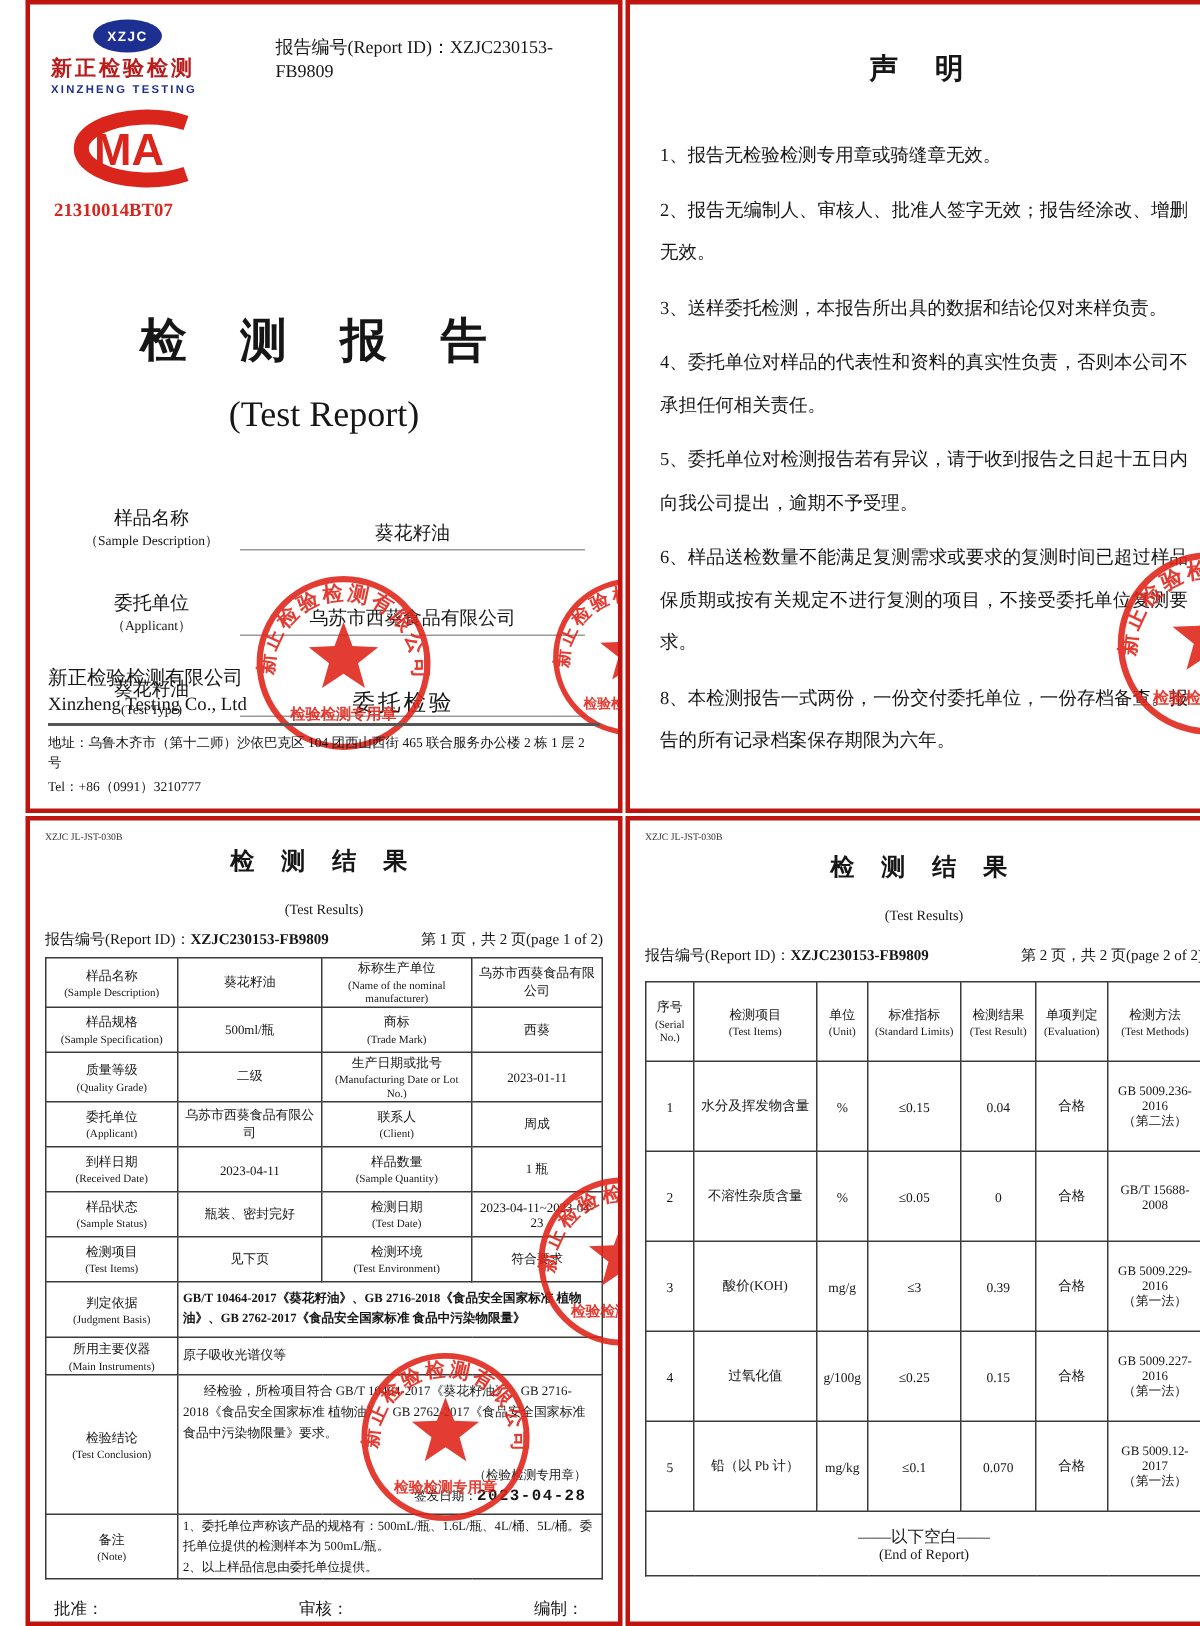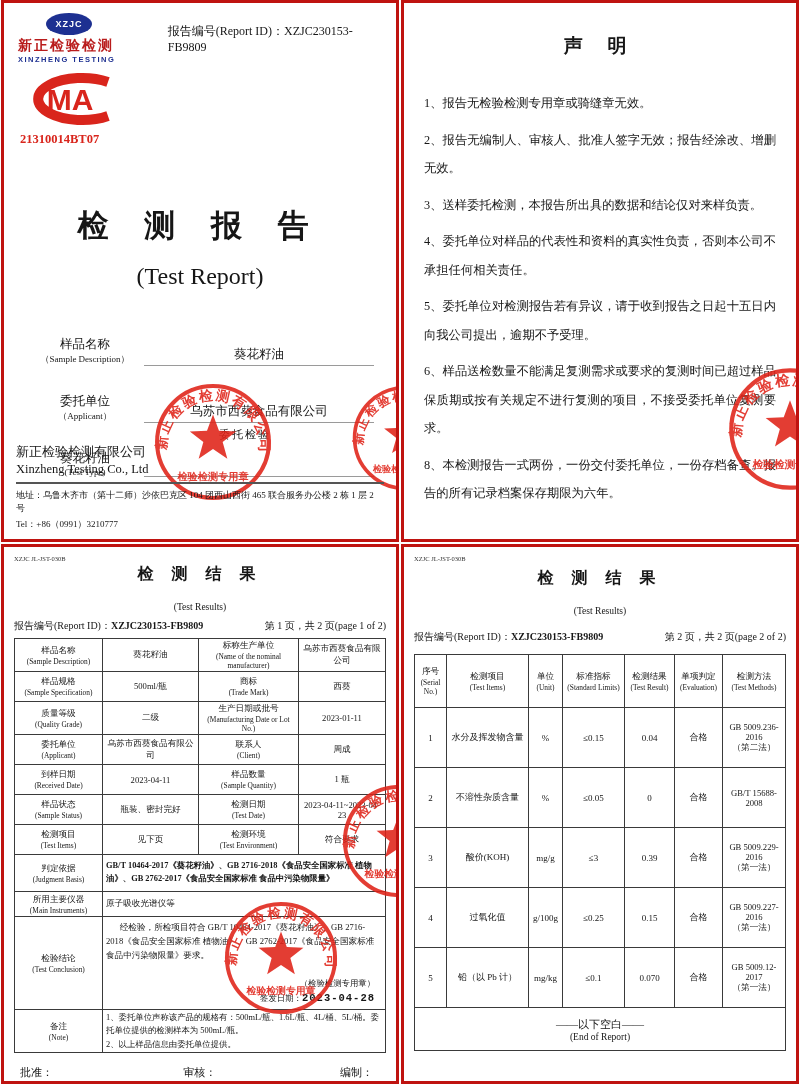--- a/index.html
+++ b/index.html
@@ -1,17 +1,17 @@
 <!DOCTYPE html>
 <html><head>
 <meta charset="utf-8">
 <style>
   html,body{margin:0;padding:0;background:#fff;}
   body{width:800px;height:1084px;font-family:"Liberation Serif",serif;color:#161616;}
-  .canvas{width:800px;height:1084px;display:grid;grid-template-columns:398px 398px;grid-template-rows:542px 540px;gap:2px;background:#fff;padding:0 1px;box-sizing:border-box;}
+  .canvas{width:800px;height:1084px;display:grid;grid-template-columns:398px 398px;grid-template-rows:542px 540px;gap:2px;background:#fff;padding:0 17px;box-sizing:border-box;}
   .sheet{position:relative;background:#fff;border:3px solid #bf1310;box-sizing:border-box;overflow:hidden;}
 
   
   .p1{padding:10px 14px;}
   .p1-head{display:flex;align-items:flex-start;}
   .logo-blk{width:150px;}
   .logo-oval{width:46px;height:22px;margin-left:28px;border-radius:50%;background:#1d3091;color:#fff;font:bold 9px "Liberation Sans",sans-serif;display:flex;align-items:center;justify-content:center;letter-spacing:1px;}
   .logo-cn{color:#b91c1c;font-weight:bold;font-size:14px;letter-spacing:2px;margin-top:2px;}
   .logo-en{color:#1d3091;font-weight:bold;font-size:7.5px;letter-spacing:1.5px;font-family:"Liberation Sans",sans-serif;}
   .rid{font-size:12px;margin:10px 0 0 6px;}
@@ -80,21 +80,21 @@
   .p4 .row td{height:57px;}
   .p4 .val{font-size:9px;}
   .meth span{display:block;font-size:8.6px;}
   .endrow td{height:40px;}
   .end-cn{display:block;font-size:11px;}
   .end-en{display:block;font-size:9.5px;}
 
   
   .stamp{position:absolute;opacity:.88;pointer-events:none;}
   .hidden-defs{position:absolute;width:0;height:0;overflow:hidden;}
-  .testtype-val{position:absolute;left:215px;top:424px;font-size:11px;letter-spacing:2px;}
+  .testtype-val{position:absolute;left:215px;top:456px;font-size:15px;letter-spacing:2px;}
 </style>
 </head>
 <body>
 
 <svg class="hidden-defs" aria-hidden="true">
   <defs>
     <symbol id="seal" viewBox="0 0 120 120">
       <circle cx="60" cy="60" r="55" fill="none" stroke="#e02318" stroke-width="4"></circle>
       <path id="sealArc" d="M 16,78 A 46,46 0 1 1 104,78" fill="none"></path>
       <text fill="#e02318" font-size="13.5" font-weight="bold" letter-spacing="2">

